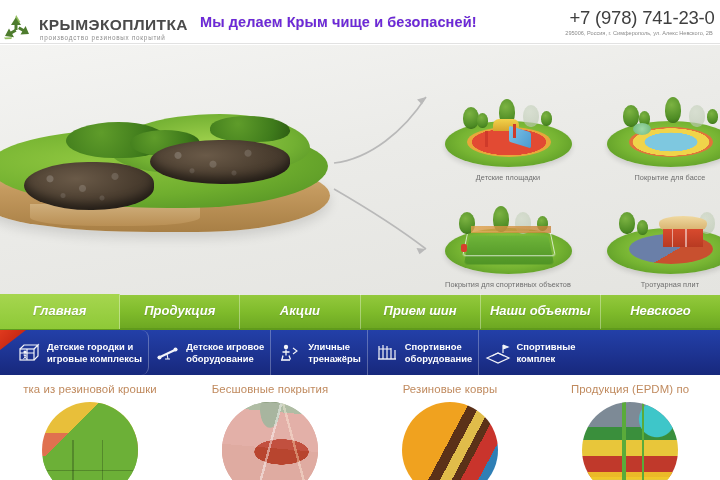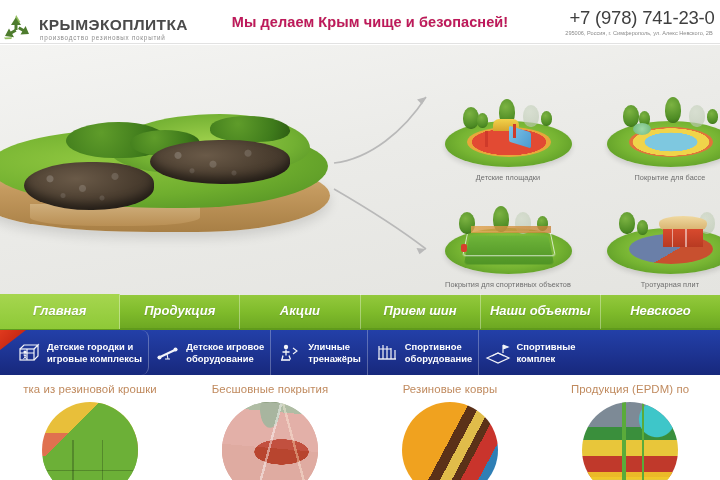--- a/index.html
+++ b/index.html
@@ -21,22 +21,22 @@
   .logo-text { padding-left:5px; }
   .logo-name {
     font-size:15.5px; font-weight:bold; letter-spacing:.4px;
     color:#4a4a4a; line-height:17px; white-space:nowrap;
   }
   .logo-tag {
     font-size:6.3px; color:#8d8d8d; letter-spacing:.75px;
     white-space:nowrap; line-height:9px; padding-left:1px;
   }
   .slogan {
-    flex:1; text-align:center; font-size:14.5px; font-weight:bold;
-    color:#be185d; letter-spacing:.1px; white-space:nowrap;
+    flex:1; font-size:14.5px; font-weight:bold;
+    color:#6d28d9; letter-spacing:.1px; white-space:nowrap;
     padding-right:8px; text-shadow:0 0 1px rgba(141,198,63,.25);
   }
   .contact-block {
     width:172px; text-align:center; padding-right:0; overflow:hidden;
   }
   .phone {
     font-size:18.5px; color:#3f3f3f; white-space:nowrap;
     line-height:21px; letter-spacing:-.2px; margin-left:16px;
   }
   .address {

